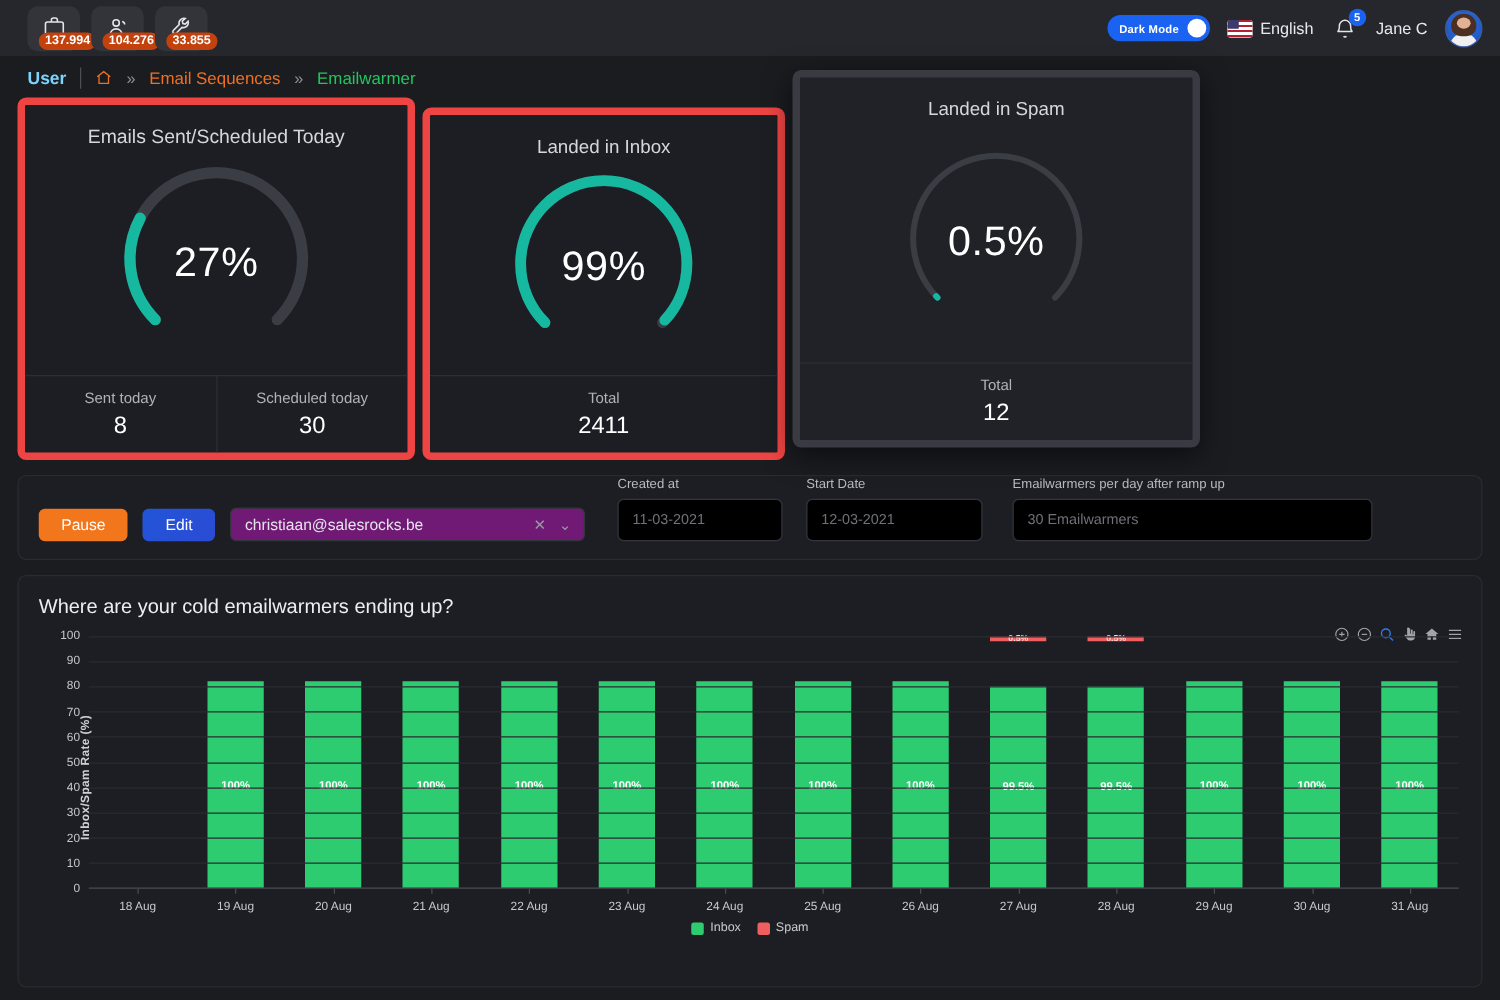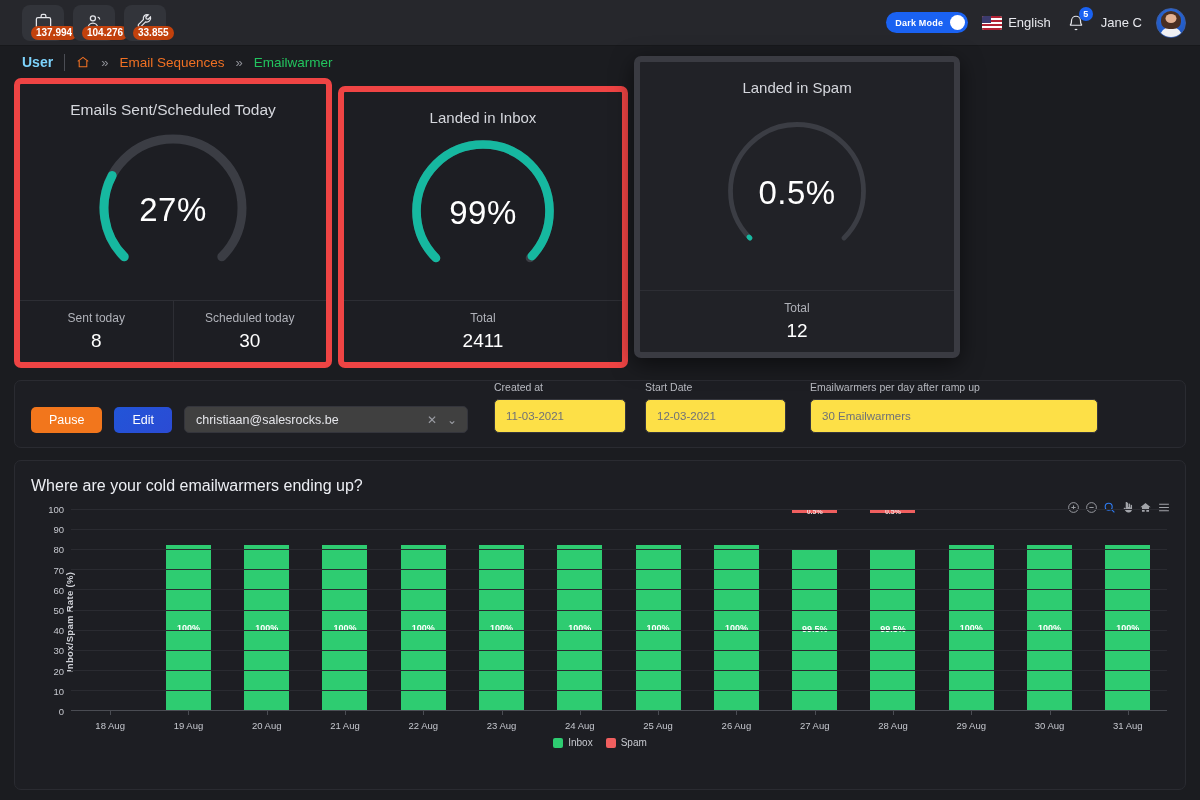--- a/index.html
+++ b/index.html
@@ -192,36 +192,36 @@
     border: none; border-radius: 5px;
     height: 26px; padding: 0 18px;
     color: #fff; font-size: 12.5px;
     cursor: pointer;
     font-family: "Liberation Sans", sans-serif;
   }
   .btn-pause { background: #f2761c; }
   .btn-edit { background: linear-gradient(135deg, #2255d8 0%, #2b4bd4 100%); }
   .select-field {
     width: 284px; height: 27px;
-    background: #404040;
+    background: #701a75;
     border: 1px solid #34353c;
     border-radius: 5px;
     display: flex; align-items: center;
     padding: 0 7px 0 11px;
     font-size: 12.5px; color: #e4e5ea;
     cursor: pointer;
     gap: 4px;
   }
   .select-field .sel-val { flex: 1; }
   .sel-x, .sel-caret { color: #9a9ca3; font-size: 12px; padding: 0 3px; }
   .field-group { display: flex; flex-direction: column; gap: 6px; }
   .field-label { font-size: 10.5px; color: #b8bac1; }
   .field-box {
     height: 27px;
-    background: #fde047;
+    background: #000000;
     border: 1px solid #34353c;
     border-radius: 5px;
     display: flex; align-items: center;
     padding: 16px 11px;
     font-size: 11.5px;
     color: #6f7178;
   }
   .fg-created .field-box { width: 132px; }
   .fg-start .field-box { width: 141px; }
   .fg-perday .field-box { width: 288px; }

